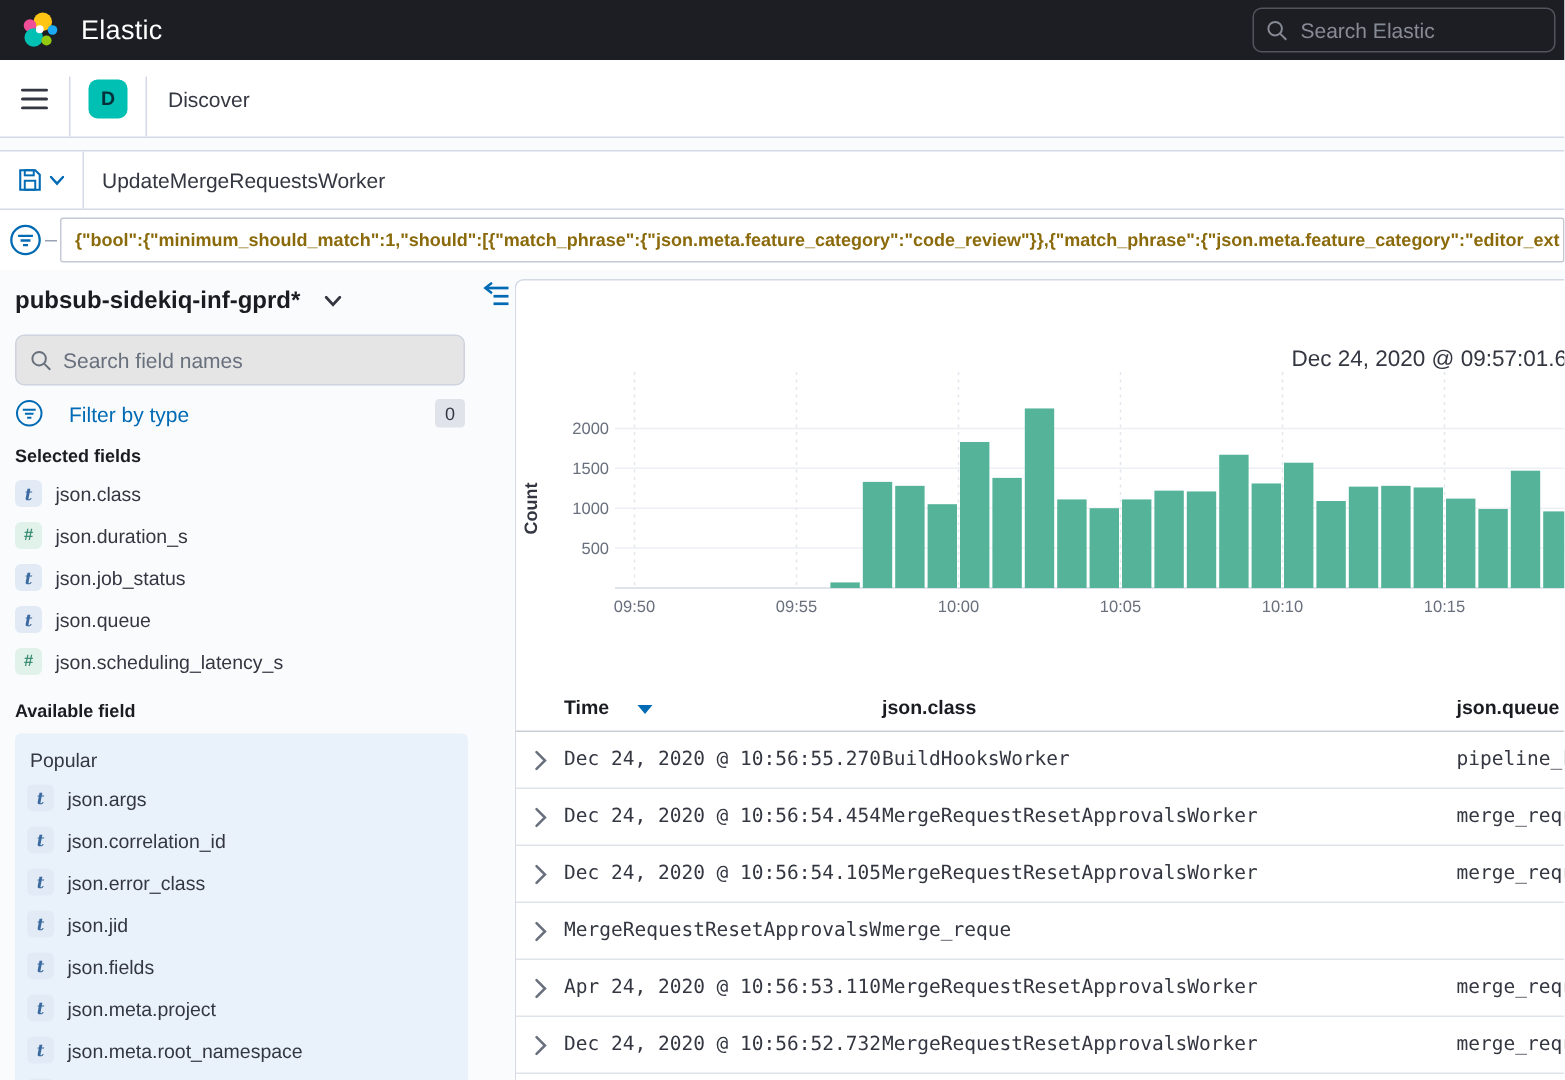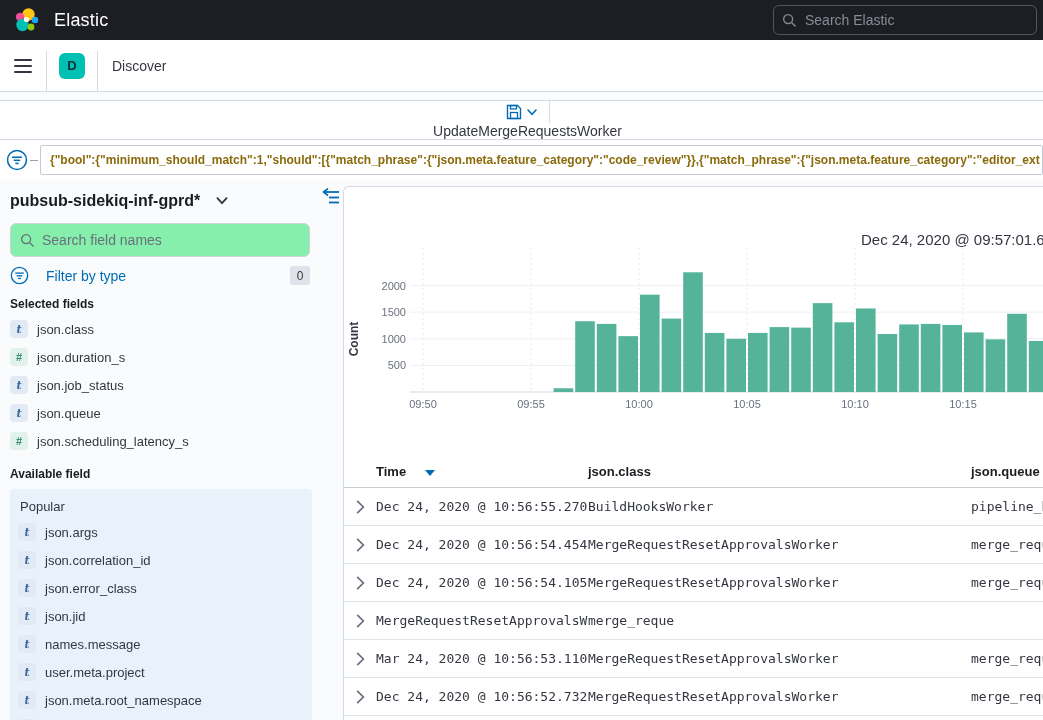--- a/index.html
+++ b/index.html
@@ -3,56 +3,56 @@
 <meta charset="utf-8">
 <style>
   * { margin:0; padding:0; box-sizing:border-box; }
   html,body { width:1043px; height:720px; overflow:hidden; background:#fafbfd;
     font-family:"Liberation Sans", sans-serif; }
 
   
   .top-bar { height:40px; background:#1d1e24; display:flex; align-items:center; padding:0 10px; }
   .logo { width:26px; height:26px; margin:0 14px 0 4px; flex:0 0 auto; }
   .brand { color:#ffffff; font-size:18px; letter-spacing:.2px; }
-  .top-search { margin-left:auto; width:264px; height:30px; border:1px solid #53555e;
+  .top-search { margin-left:auto; width:202px; height:30px; border:1px solid #53555e;
     border-radius:6px; background:#1d1e24; display:flex; align-items:center; padding:0 8px; margin-right:-4px; }
   .top-search svg { flex:0 0 auto; margin-right:8px; }
   .top-search .ph { color:#878b95; font-size:14px; white-space:nowrap; }
 
   
   .nav-bar { height:52px; background:#fff; border-bottom:1px solid #d3dae6;
     display:flex; align-items:center; }
   .burger { width:46px; height:100%; display:flex; align-items:center; justify-content:center; cursor:pointer; }
   .vdiv { width:1px; height:32px; background:#d3dae6; align-self:flex-end; margin-bottom:0; height:40px; }
   .app-badge-wrap { width:50px; display:flex; justify-content:center; }
   .app-badge { width:26px; height:26px; border-radius:6px; background:#00bfb3; color:#05303a;
     font-weight:bold; font-size:13px; display:flex; align-items:center; justify-content:center; }
   .crumb { margin-left:14px; font-size:14px; color:#343741; }
 
   
   .query-bar { margin-top:8px; height:40px; background:#fff; border-top:1px solid #d3dae6;
-    border-bottom:1px solid #d3dae6; display:flex; align-items:center;flex-direction:column; }
+    border-bottom:1px solid #d3dae6; display:flex; align-items:center; }
   .save-seg { width:56px; height:100%; border-right:1px solid #d3dae6; display:flex;
     align-items:center; justify-content:center; gap:5px; cursor:pointer; }
   .query-text { margin-left:12px; font-size:14px; color:#343741; white-space:nowrap; }
 
   
   .filter-bar { height:40px; background:#fff; display:flex; align-items:center; padding:0 0 0 6px; }
   .filter-dash { width:8px; height:1px; background:#98a2b3; margin:0 2px; }
   .filter-pill { flex:1; height:30px; border:1px solid #c5c9d4; border-radius:2px; background:#fff;
     display:flex; align-items:center; padding:0 9px; overflow:hidden; }
   .filter-pill span { font-size:12px; font-weight:bold; color:#8a6a0a; white-space:nowrap; }
 
   
   .content-row { display:flex; height:540px; }
   .sidebar { width:320px; flex:0 0 auto; padding:0 0 0 10px; overflow:hidden; }
   .sb-title-row { margin-top:12px; display:flex; align-items:center; gap:16px; cursor:pointer; }
   .sb-title { font-size:16px; font-weight:bold; color:#1a1c21; white-space:nowrap; }
   .sb-search { margin-top:13px; height:32px; width:300px; border:1px solid #ced3de; border-radius:6px;
-    background:#86efac; display:flex; align-items:center; padding:16px 9px; }
+    background:#e5e5e5; display:flex; align-items:center; padding:16px 9px; }
   .sb-search svg { margin-right:7px; }
   .sb-search .ph { color:#69707d; font-size:14px; }
   .ftype-row { margin-top:9px; width:300px; display:flex; align-items:center; gap:17px; }
   .ftype-label { color:#006bb4; font-size:14px; cursor:pointer; }
   .ftype-badge { margin-left:auto; min-width:20px; height:19px; padding:0 5px; background:#e0e3ea;
     border-radius:3px; font-size:12px; color:#343741; display:flex; align-items:center; justify-content:center; }
   .sb-heading { margin-top:12px; font-size:12px; font-weight:bold; color:#1a1c21; }
   .field-list { margin-top:4px; }
   .field-item { height:28px; display:flex; align-items:center; gap:9px; cursor:pointer; }
   .fbadge { width:18px; height:18px; border-radius:4px; font-size:11px; display:flex;
@@ -226,26 +226,26 @@
             <span class="fname">json.error_class</span>
           </div>
 
           <div class="field-item">
             <span class="fbadge badge-text">t</span>
             <span class="fname">json.jid</span>
           </div>
 
           <div class="field-item">
             <span class="fbadge badge-text">t</span>
-            <span class="fname">names.message</span>
-          </div>
-
-          <div class="field-item">
-            <span class="fbadge badge-text">t</span>
-            <span class="fname">user.meta.project</span>
+            <span class="fname">json.fields</span>
+          </div>
+
+          <div class="field-item">
+            <span class="fbadge badge-text">t</span>
+            <span class="fname">json.meta.project</span>
           </div>
 
           <div class="field-item">
             <span class="fbadge badge-text">t</span>
             <span class="fname">json.meta.root_namespace</span>
           </div>
 
           <div class="field-item">
             <span class="fbadge badge-text">t</span>
             <span class="fname">json.meta.user</span>
@@ -373,21 +373,21 @@
               <div class="td">MergeRequestResetApprovalsWorker</div>
               <div class="td">merge_reque</div>
             </div>
 
             <div class="tgrid trow">
               <div class="expander">
                 <svg width="9" height="14" viewBox="0 0 8 12">
                   <path d="M1.5 1 L6.5 6 L1.5 11" fill="none" stroke="#69707d" stroke-width="1.5" stroke-linecap="round"></path>
                 </svg>
               </div>
-              <div class="td">Mar 24, 2020 @ 10:56:53.110</div>
+              <div class="td">Apr 24, 2020 @ 10:56:53.110</div>
               <div class="td">MergeRequestResetApprovalsWorker</div>
               <div class="td">merge_reque</div>
             </div>
 
             <div class="tgrid trow">
               <div class="expander">
                 <svg width="9" height="14" viewBox="0 0 8 12">
                   <path d="M1.5 1 L6.5 6 L1.5 11" fill="none" stroke="#69707d" stroke-width="1.5" stroke-linecap="round"></path>
                 </svg>
               </div>

